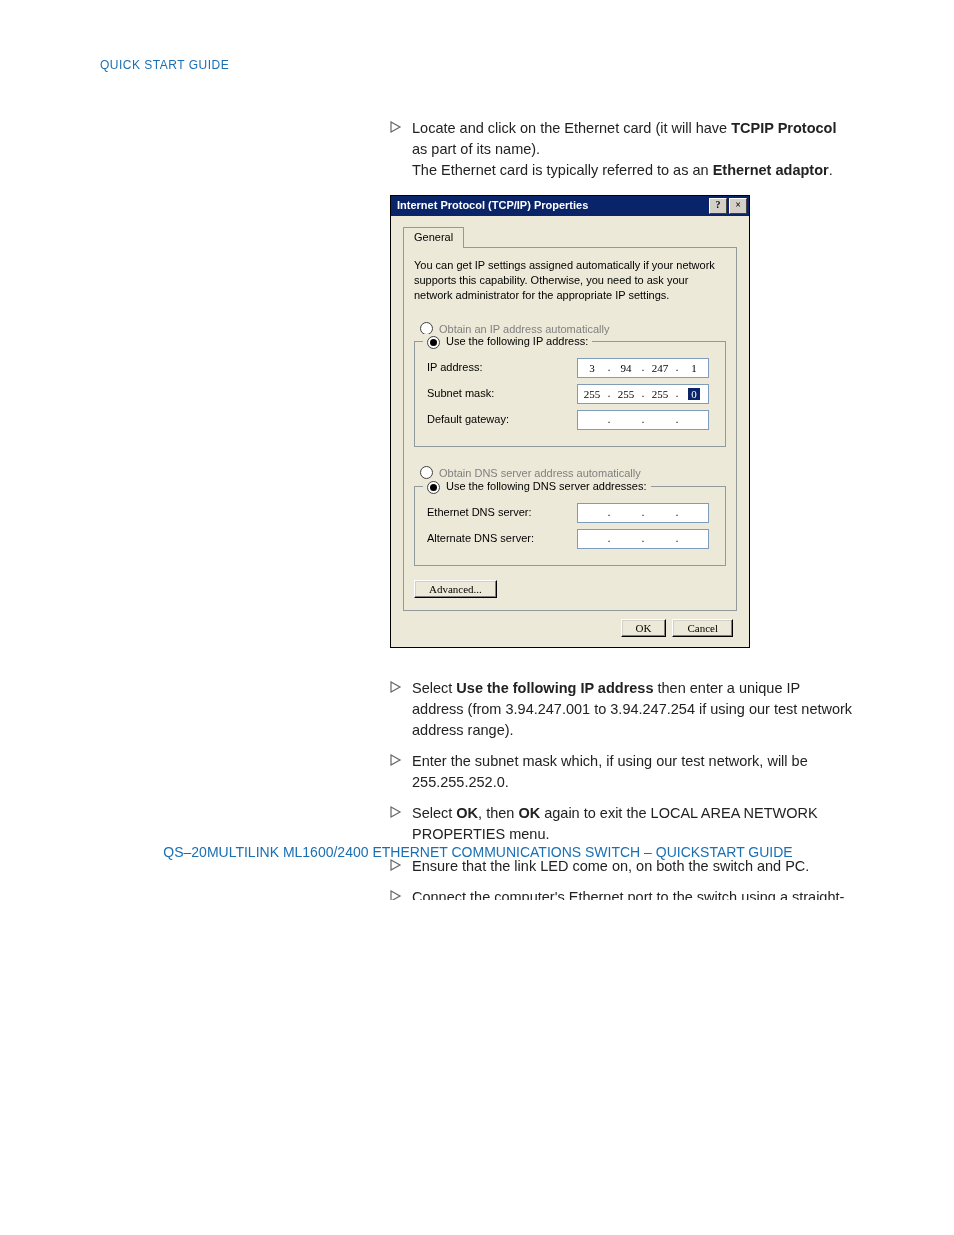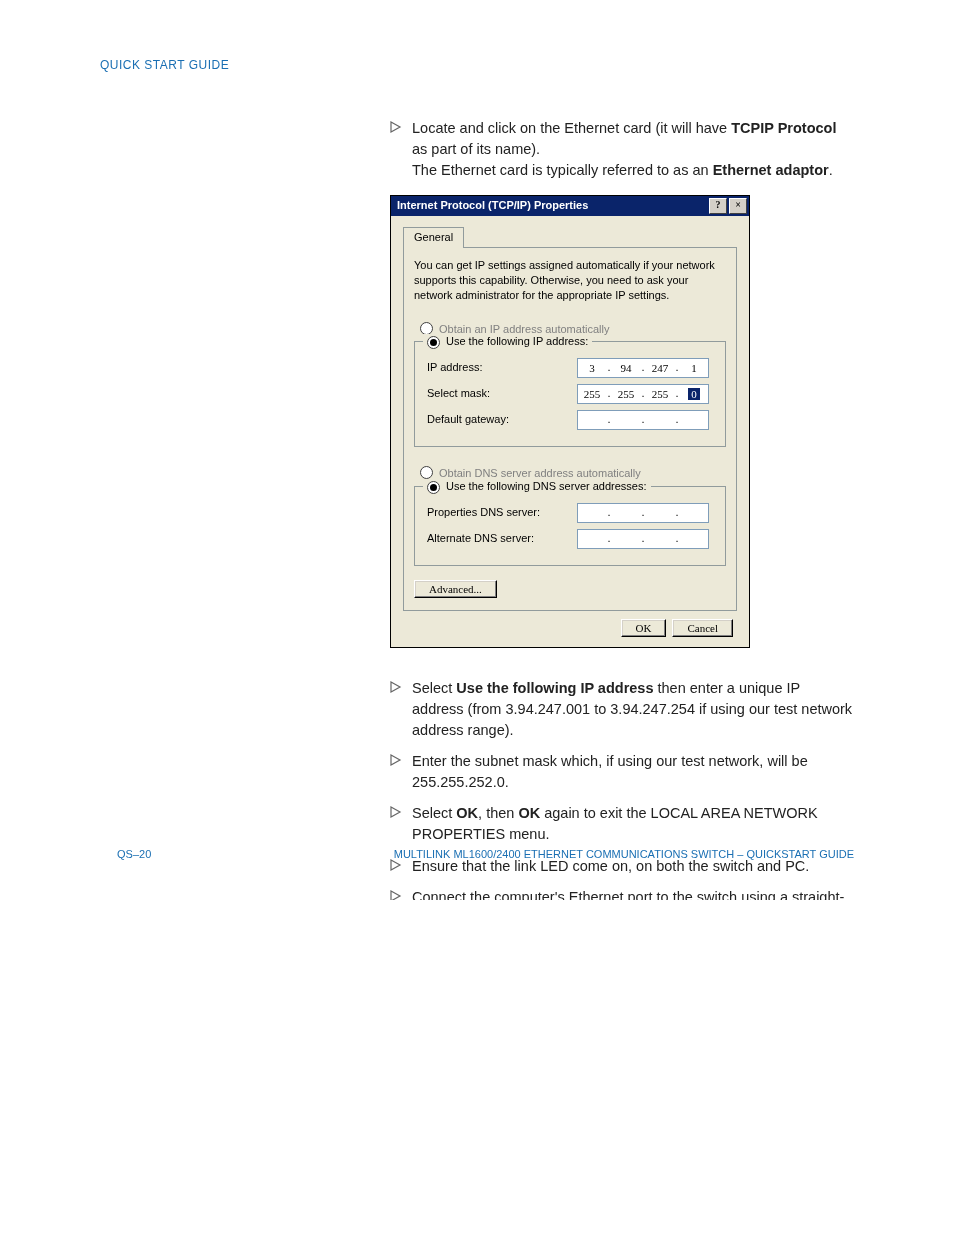--- a/index.html
+++ b/index.html
@@ -29,21 +29,21 @@
   .fieldset .legend{position:absolute;top:-8px;left:8px;background:#ece9d8;padding:0 4px;display:flex;align-items:center}
   .row{display:flex;align-items:center;margin:6px 0}
   .row .lbl{width:150px}
   .ip{display:flex;align-items:center;border:1px solid #7f9db9;background:#fff;height:18px}
   .ip .oct{width:28px;text-align:center;font:11px Tahoma}
   .ip .dot{width:6px;text-align:center}
   .ip .cur{background:#0a246a;color:#fff;display:inline-block;width:12px;text-align:center}
   .btn{border:1px solid #000;border-top-color:#fff;border-left-color:#fff;background:#ece9d8;padding:2px 14px;font:11px Tahoma;box-shadow:inset -1px -1px 0 #808080, inset 1px 1px 0 #d4d0c8}
   .btnrow{display:flex;justify-content:flex-end;gap:6px;padding:8px 4px 0 0}
   .adv{display:flex;justify-content:flex-start;padding-top:6px}
-  .footer{position:absolute;bottom:40px;left:117px;right:100px;display:flex;justify-content:space-between;font-size:11px;color:#1a6fb3}
+  .footer{position:absolute;bottom:40px;left:102px;right:100px;display:flex;justify-content:center;font-size:14px;color:#1a6fb3}
   .footer .r{color:#1a6fb3}
 </style>
 </head>
 <body>
 
 <div class="page">
   <div class="header">QUICK START GUIDE</div>
 
   <div class="content">
 
@@ -89,21 +89,21 @@
                 <span class="oct">3</span>
                     <span class="dot">.</span>
                 <span class="oct">94</span>
                     <span class="dot">.</span>
                 <span class="oct">247</span>
                     <span class="dot">.</span>
                 <span class="oct">1</span>
               </div>
             </div>
             <div class="row">
-              <span class="lbl">Select mask:</span>
+              <span class="lbl">Subnet mask:</span>
               <div class="ip">
                 <span class="oct">255</span>
                     <span class="dot">.</span>
                 <span class="oct">255</span>
                     <span class="dot">.</span>
                 <span class="oct">255</span>
                     <span class="dot">.</span>
                 <span class="oct"><span class="cur">0</span></span>
               </div>
             </div>
@@ -125,21 +125,21 @@
             <span class="radio"></span>
             <span>Obtain DNS server address automatically</span>
           </div>
 
           <div class="fieldset">
             <div class="legend">
               <span class="radio sel"></span>
               <span>Use the following DNS server addresses:</span>
             </div>
             <div class="row">
-              <span class="lbl">Properties DNS server:</span>
+              <span class="lbl">Ethernet DNS server:</span>
               <div class="ip">
                 <span class="oct"></span>
                     <span class="dot">.</span>
                     <span class="oct"></span>
                     <span class="dot">.</span>
                     <span class="oct"></span>
                     <span class="dot">.</span>
                     <span class="oct"></span>
               </div>
             </div>

